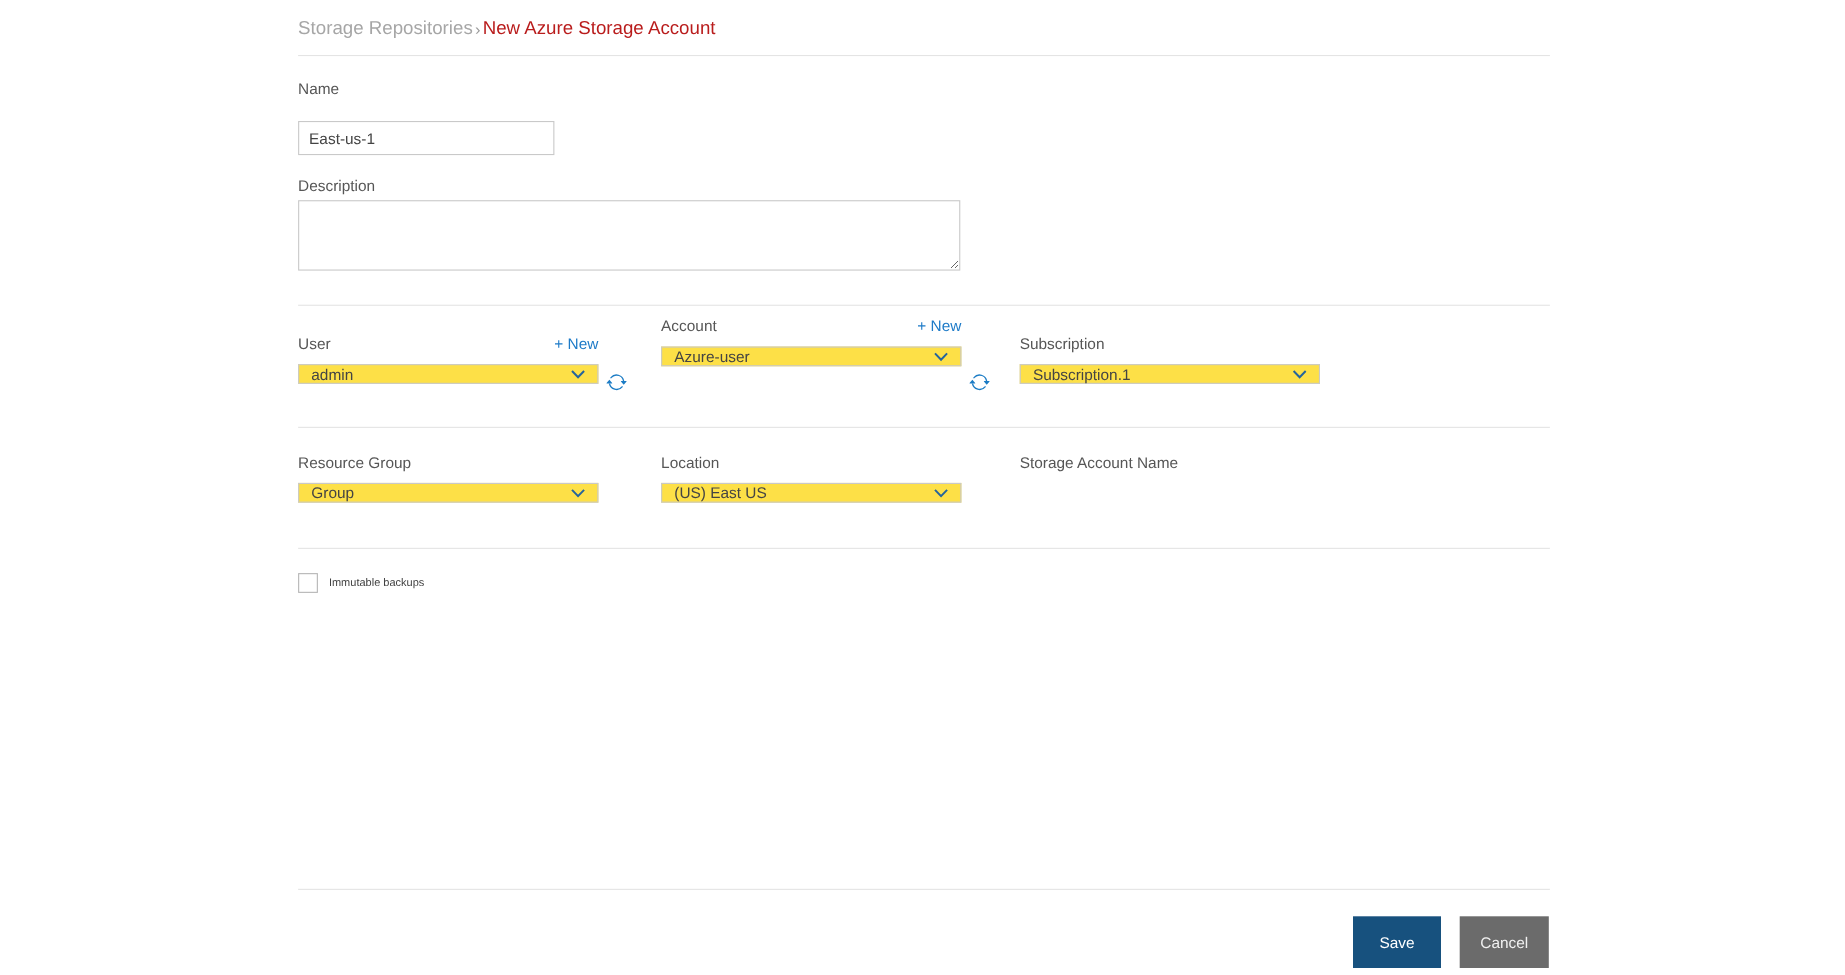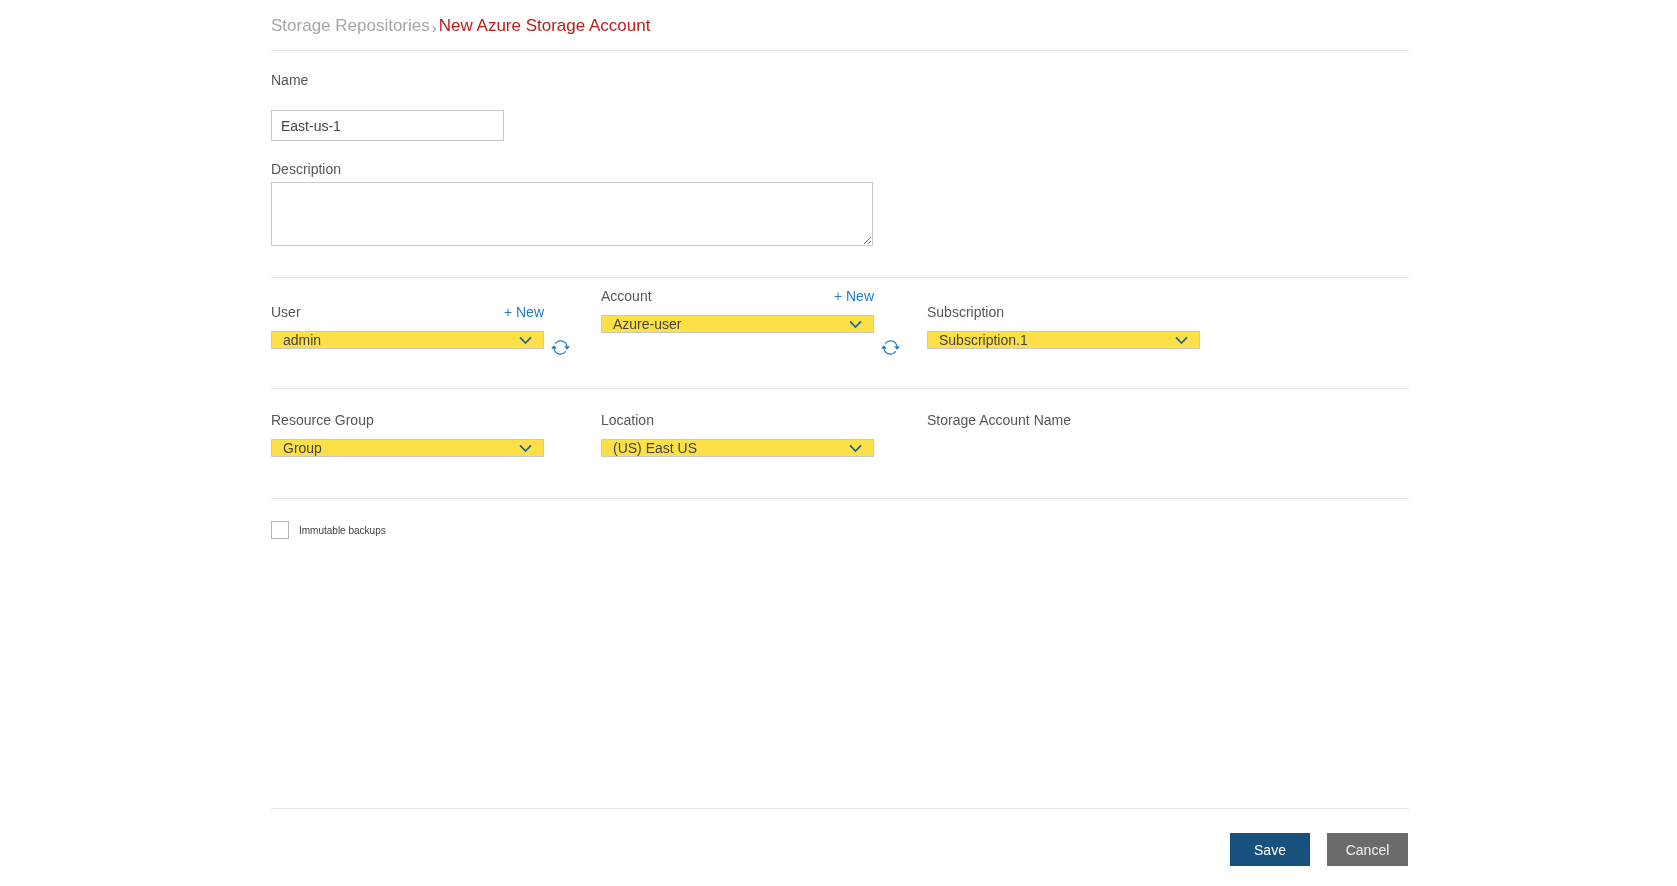--- a/index.html
+++ b/index.html
@@ -27,21 +27,21 @@
   .dropdown{box-sizing:border-box;margin-top:9px;width:273px;height:18px;border:1px solid #c9c9c9;
     display:flex;align-items:center;justify-content:space-between;padding:0 11px;cursor:pointer;background:#fde047;}
   .dd-value{font-size:14px;color:#444;}
 
   .refresh-btn{position:absolute;width:19px;height:19px;cursor:pointer;display:flex;align-items:center;justify-content:center;}
 
   .checkbox-row{position:absolute;left:271px;top:521px;display:flex;align-items:center;gap:10px;}
   .checkbox{width:16px;height:16px;border:1px solid #b5b5b5;background:#fff;display:inline-block;cursor:pointer;}
   .checkbox-label{font-size:10px;color:#3f3f3f;}
 
-  .btn{position:absolute;top:833px;height:33px;display:flex;align-items:center;justify-content:center;
+  .btn{position:absolute;top:833px;height:47px;display:flex;align-items:center;justify-content:center;
     font-size:14px;cursor:pointer;border:none;user-select:none;}
   .btn-save{left:1230px;width:80px;background:#17517e;color:#ffffff;}
   .btn-cancel{left:1327px;width:81px;background:#6b6b6b;color:#f1f1f1;}
 </style>
 </head>
 <body>
 
 <div class="page">
 
   <div class="breadcrumb">

